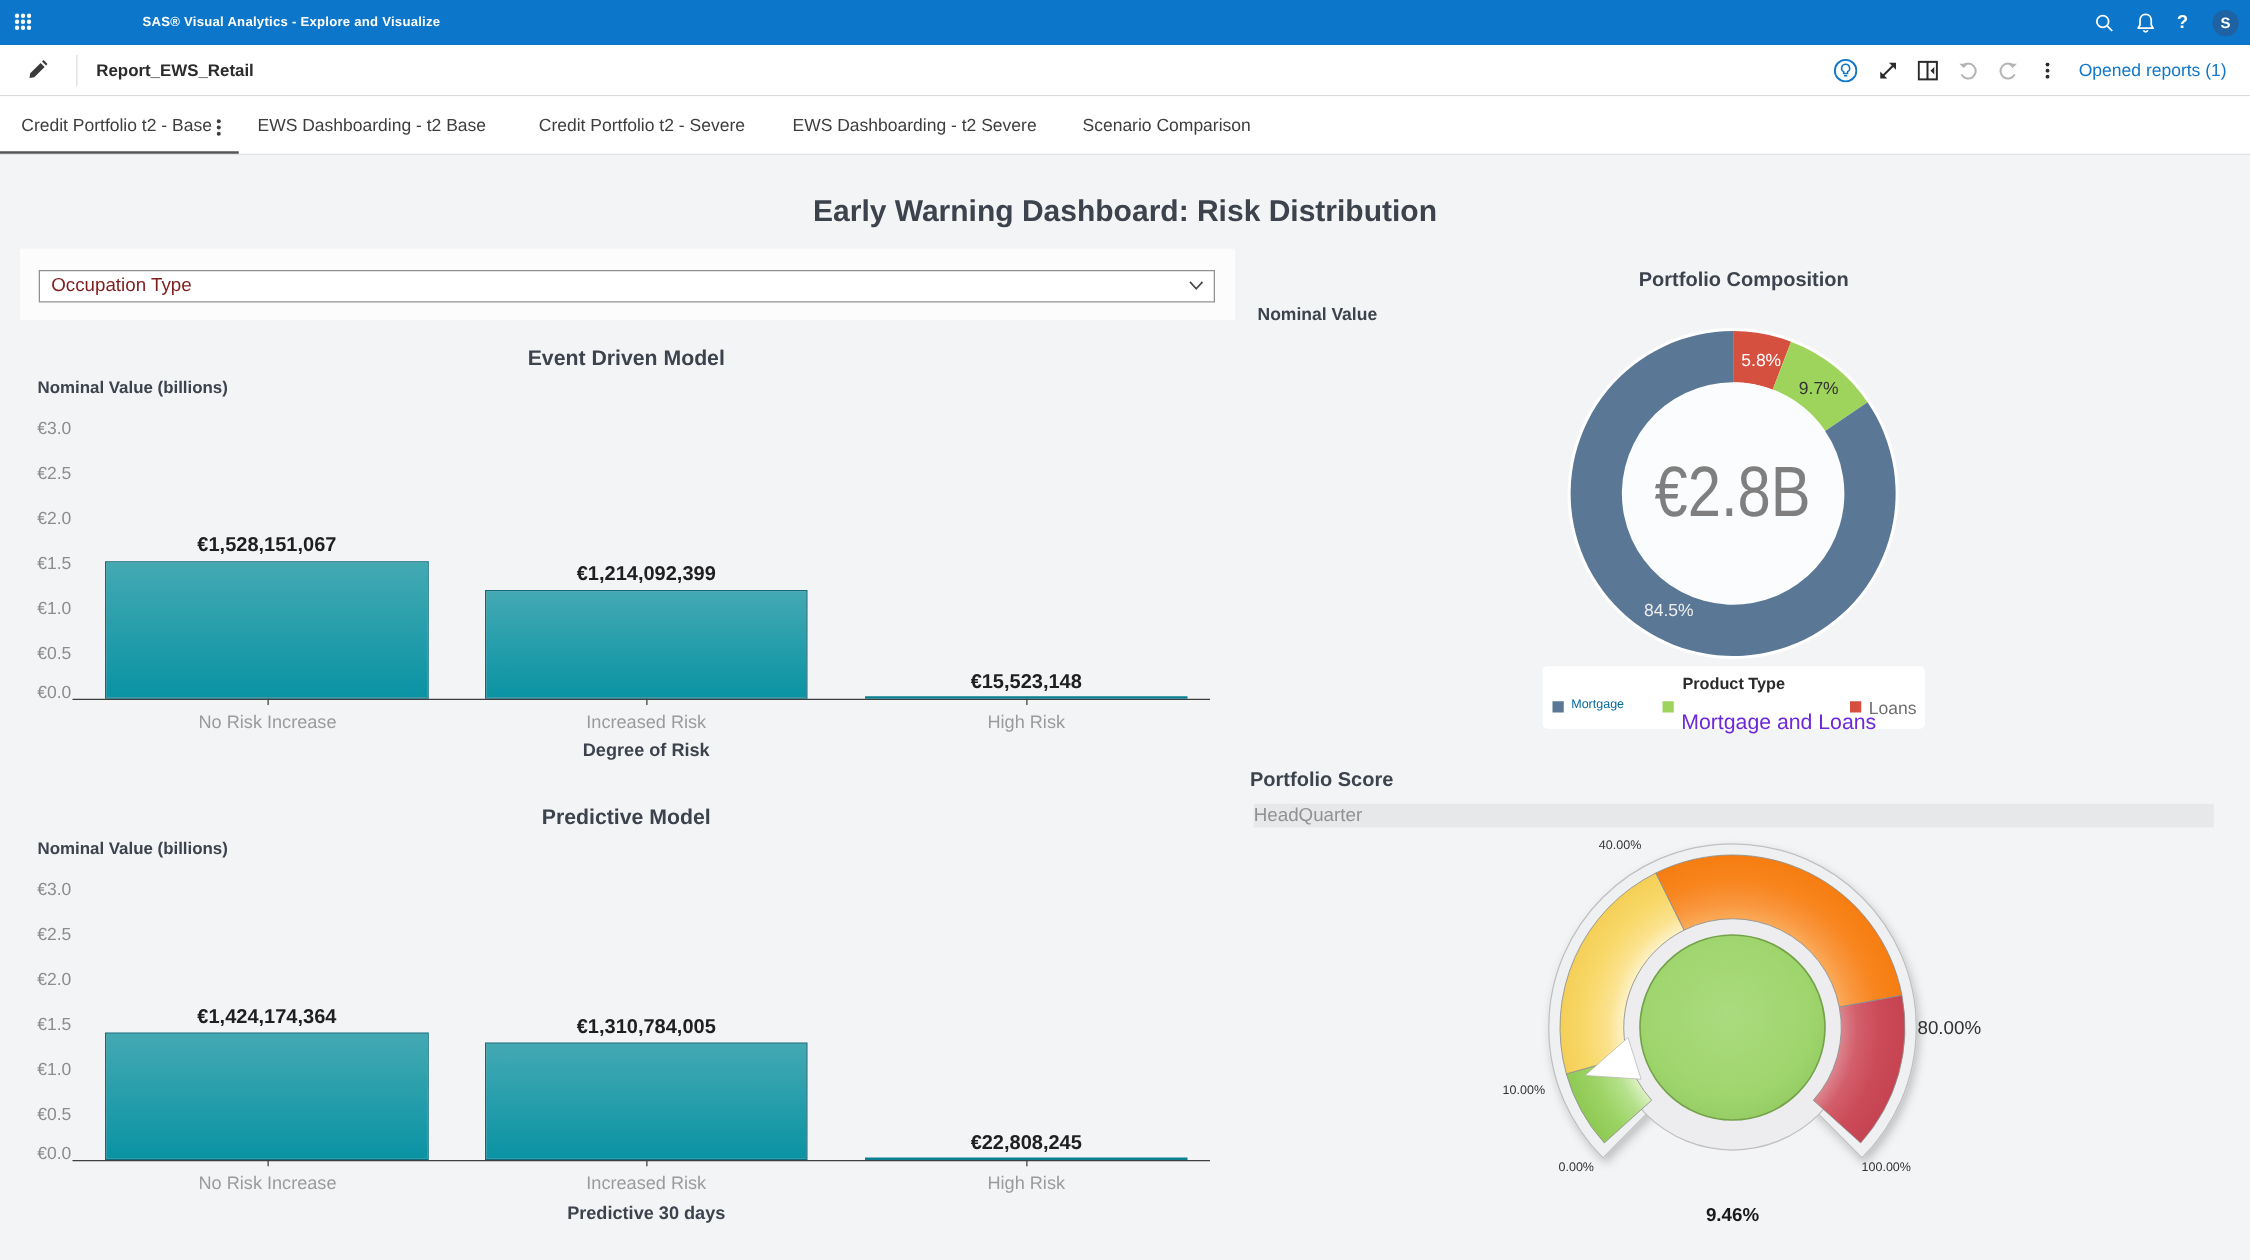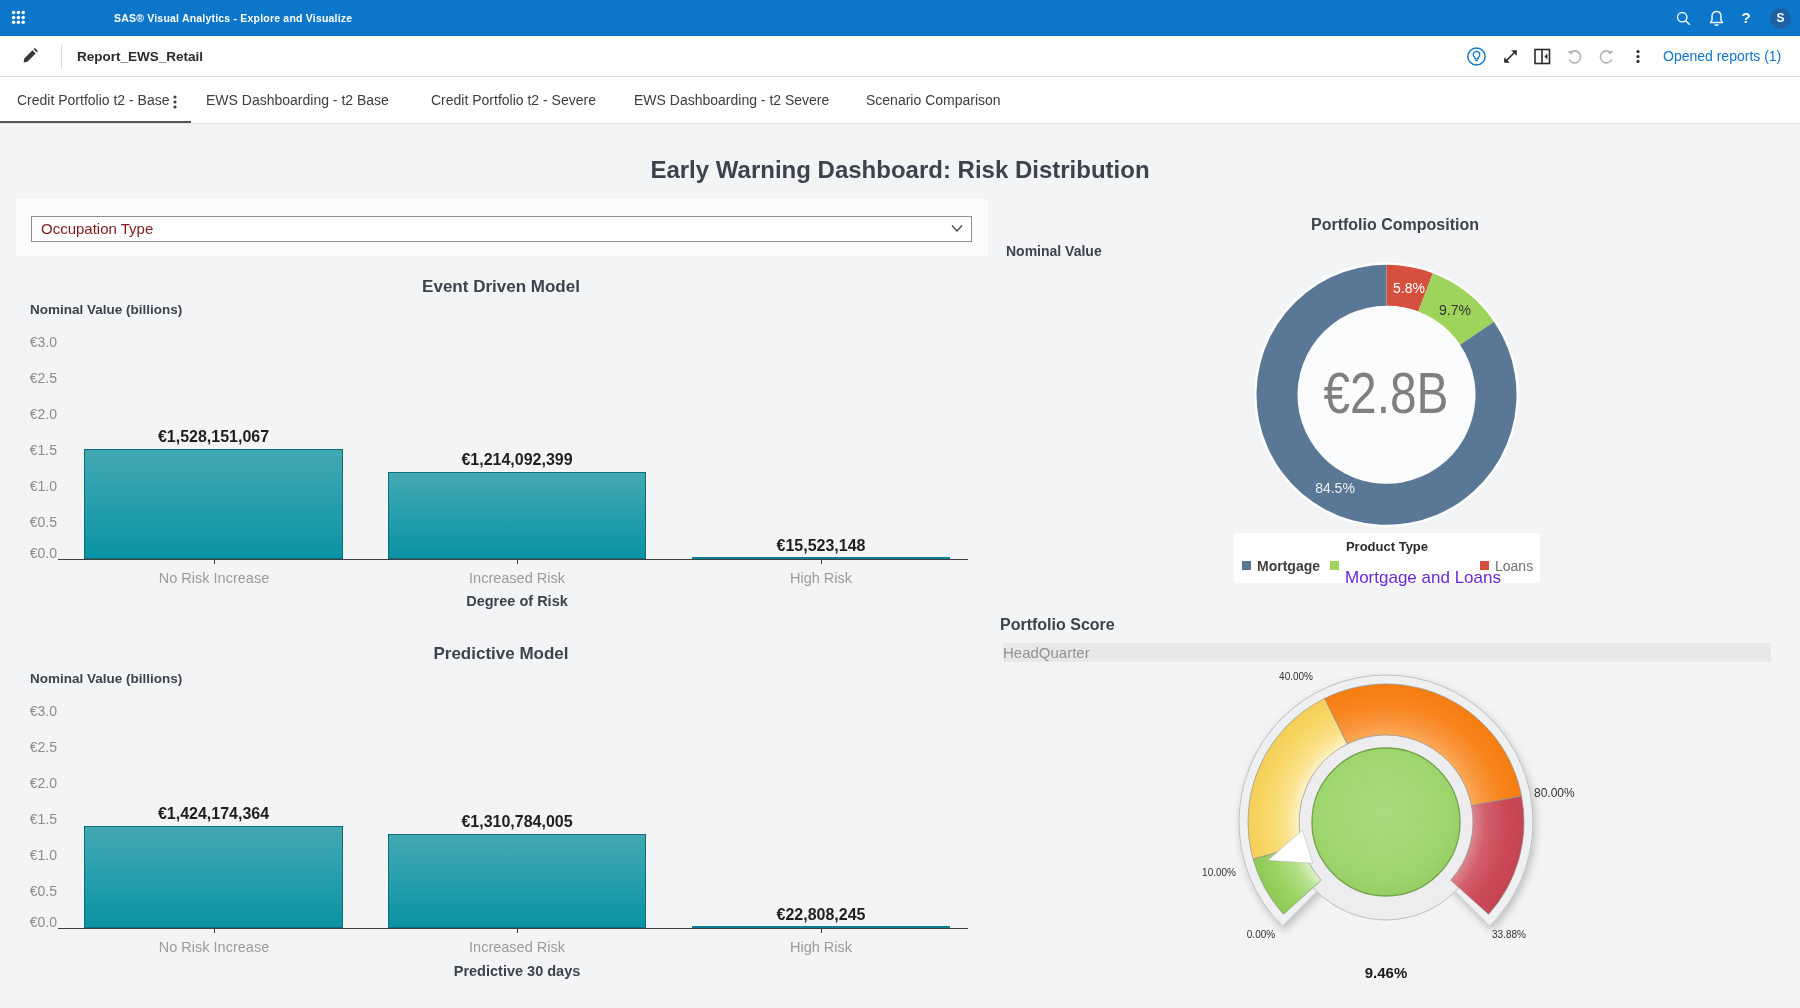--- a/index.html
+++ b/index.html
@@ -161,21 +161,21 @@
 <div class="abs" style="left:1379px;top:280px;width:60px;font-size:14px;color:#fff;text-align:center;">5.8%</div>
 <div class="abs" style="left:1425px;top:302px;width:60px;font-size:14px;color:#333;text-align:center;">9.7%</div>
 <div class="abs" style="left:1305px;top:480px;width:60px;font-size:14px;color:#eee;text-align:center;">84.5%</div>
 <svg class="abs" style="left:1286px;top:352px;" width="200" height="80" viewBox="0 0 200 80">
     <text x="100" y="61" text-anchor="middle" font-family="Liberation Sans, sans-serif" font-size="57" fill="#7f7f7f" textLength="125" lengthAdjust="spacingAndGlyphs">€2.8B</text>
   </svg>
 
 <div class="abs" style="left:1234px;top:533px;width:306px;height:50px;background:#fff;border-radius:4px;"></div>
 <div class="abs" style="left:1234px;top:539px;width:306px;font-size:13px;font-weight:bold;color:#2b2b2b;text-align:center;">Product Type</div>
 <div class="abs" style="left:1242px;top:561px;width:9px;height:9px;background:#5a7896;"></div>
-<div class="abs" style="left:1257px;top:558px;font-size:14px;color:#404040;font-weight:bold;">Mortgage</div>
+<div class="abs" style="left:1257px;top:558px;font-size:10px;color:#0369a1;">Mortgage</div>
 <div class="abs" style="left:1330px;top:561px;width:9px;height:9px;background:#9ed45c;"></div>
 <div class="abs" style="left:1345px;top:568px;font-size:17px;color:#6d28d9;">Mortgage and Loans</div>
 <div class="abs" style="left:1480px;top:561px;width:9px;height:9px;background:#d6503f;"></div>
 <div class="abs" style="left:1495px;top:558px;font-size:14px;color:#6f6f6f;">Loans</div>
 
 <div class="abs" style="left:1000px;top:616px;width:790px;height:20px;text-align:left;font-size:16px;font-weight:bold;color:#3d434d;">Portfolio Score</div>
 <div class="abs" style="left:1003px;top:643px;width:768px;height:19px;background:#e7e8ea;"></div>
 <div class="abs" style="left:1003px;top:643px;width:768px;height:19px;line-height:19px;font-size:15px;color:#919191;">HeadQuarter</div>
 <svg class="abs" style="left:1216px;top:652px;" width="340" height="295" viewBox="0 0 340 295">
   <defs>
@@ -215,17 +215,17 @@
   <path d="M 66.42 274.31 A 147 147 0 1 1 273.58 274.31 L 239.05 239.54 A 98 98 0 0 0 100.95 239.54 Z" fill="#eff0f2" stroke="#bfbfc1" stroke-width="1" filter="url(#sh)"></path>
   <circle cx="170" cy="170" r="98" fill="#ededef" stroke="#bfbfc1" stroke-width="1"></circle>
   <path d="M 67.45 262.34 A 138 138 0 0 1 37.08 207.11 L 86.20 193.40 A 87 87 0 0 0 105.35 228.21 Z" fill="url(#segG)" stroke="#909090" stroke-width="0.7"></path>
   <path d="M 37.08 207.11 A 138 138 0 0 1 108.64 46.39 L 131.32 92.07 A 87 87 0 0 0 86.20 193.40 Z" fill="url(#segY)" stroke="#909090" stroke-width="0.7"></path>
   <path d="M 108.64 46.39 A 138 138 0 0 1 305.56 144.14 L 255.46 153.70 A 87 87 0 0 0 131.32 92.07 Z" fill="url(#segO)" stroke="#909090" stroke-width="0.7"></path>
   <path d="M 305.56 144.14 A 138 138 0 0 1 272.55 262.34 L 234.65 228.21 A 87 87 0 0 0 255.46 153.70 Z" fill="url(#segR)" stroke="#909090" stroke-width="0.7"></path>
   <path d="M 52.07 208.32 L 86.39 178.05 L 96.89 211.36 Z" fill="#fff" stroke="#aaa" stroke-width="0.5"></path>
   <circle cx="170" cy="170" r="74" fill="url(#knob)" stroke="#74a24b" stroke-width="1.3"></circle>
 </svg>
 <div class="abs" style="left:1253px;top:671px;width:60px;font-size:10px;color:#333;text-align:right;">40.00%</div>
-<div class="abs" style="left:1534px;top:786px;width:60px;font-size:12px;color:#333;">80.00%</div>
+<div class="abs" style="left:1534px;top:814px;width:60px;font-size:15px;color:#333;">80.00%</div>
 <div class="abs" style="left:1176px;top:867px;width:60px;font-size:10px;color:#333;text-align:right;">10.00%</div>
 <div class="abs" style="left:1231px;top:929px;width:60px;font-size:10px;color:#333;text-align:center;">0.00%</div>
-<div class="abs" style="left:1479px;top:929px;width:60px;font-size:10px;color:#333;text-align:center;">33.88%</div>
+<div class="abs" style="left:1479px;top:929px;width:60px;font-size:10px;color:#333;text-align:center;">100.00%</div>
 <div class="abs" style="left:1286px;top:964px;width:200px;font-size:15px;font-weight:bold;color:#1a1a1a;text-align:center;">9.46%</div>
 
 </body></html>

